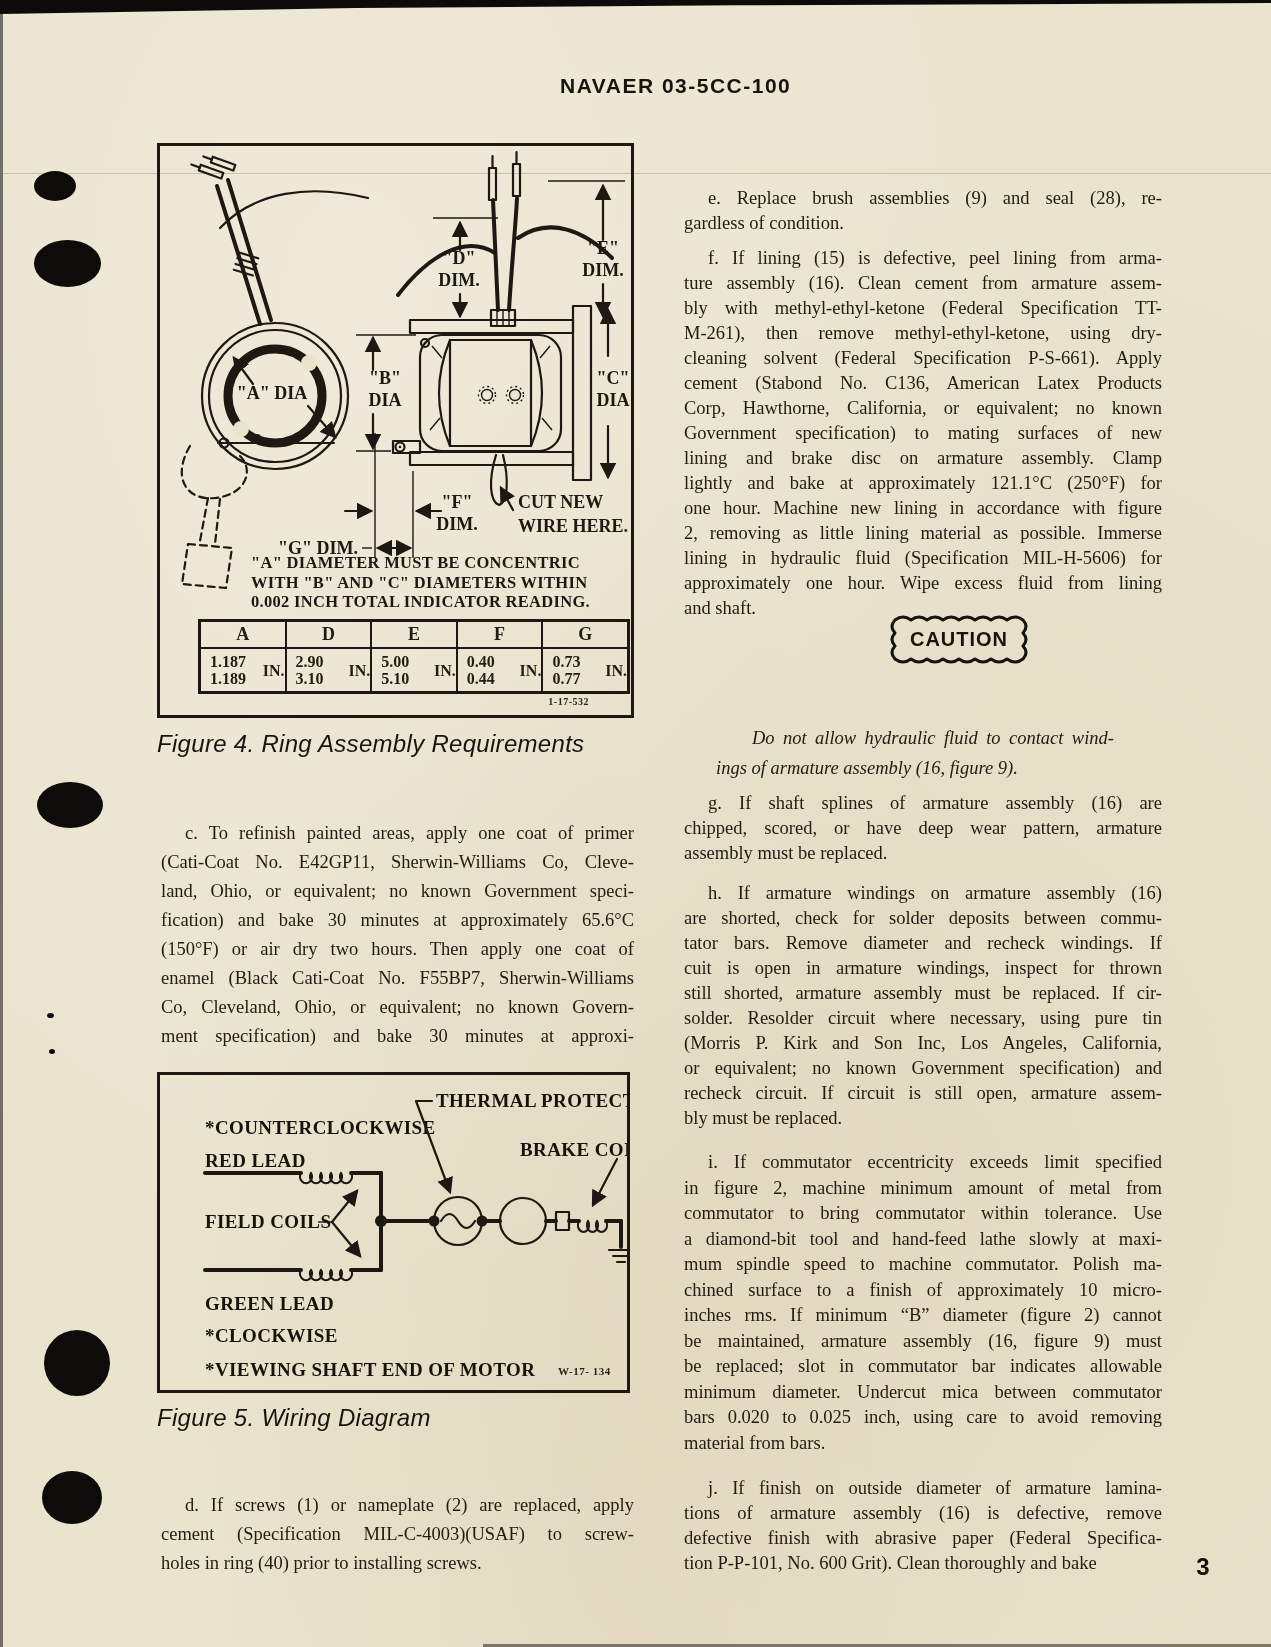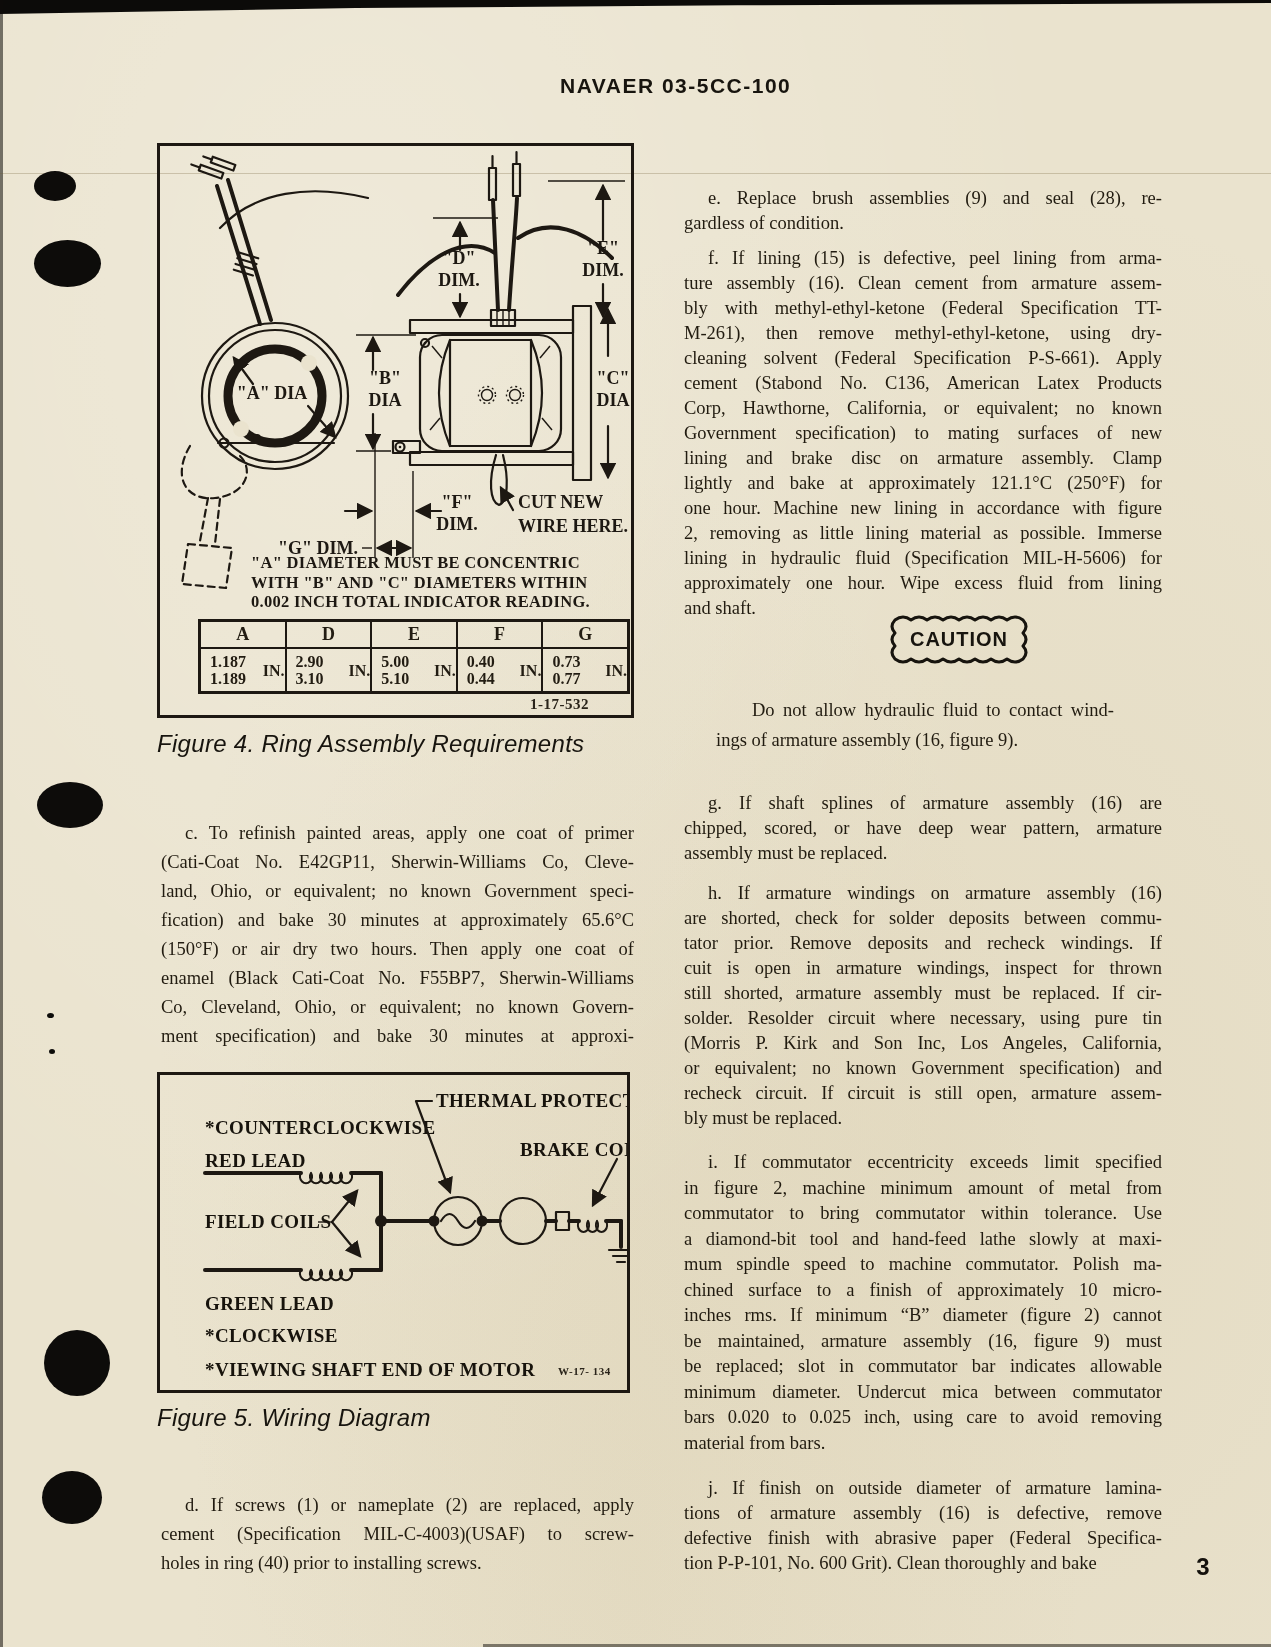--- a/index.html
+++ b/index.html
@@ -32,21 +32,21 @@
 
   #fig4-table{position:absolute;left:38px;top:473px;width:428px;border:2px solid #1d1812;}
   .t-row{display:flex;}
   .t-head .t-cell{height:25px;display:flex;align-items:center;justify-content:center;
     font-weight:bold;font-size:18px;}
   .t-cell{flex:1;border:1px solid #1d1812;}
   .t-body .t-cell{height:42px;display:flex;align-items:center;padding-left:9px;gap:5px;justify-content:space-between;}
   .t-body .stack{font-weight:bold;font-size:16px;line-height:17px;}
   .t-body .unit{font-weight:bold;font-size:16px;margin-top:1px;}
 
-  .plateid{position:absolute;font-size:15px;font-weight:bold;letter-spacing:.5px;color:#2a241a;}
+  .plateid{position:absolute;font-size:10px;font-weight:bold;letter-spacing:.5px;color:#2a241a;}
   #fig4-plate{right:42px;top:550px;}
 
   .caption{position:absolute;width:471px;
     font-family:"Liberation Sans","DejaVu Sans",sans-serif;font-weight:normal;font-style:italic;
     font-size:24px;color:#17140e;letter-spacing:.3px;}
   #cap4{left:157px;top:730px;}
   #cap5{left:157px;top:1404px;}
 
   .para{position:absolute;font-size:18.5px;color:#211b10;}
   .para .jline{text-align:justify;text-align-last:justify;overflow:hidden;}
@@ -58,21 +58,21 @@
   .rcol .jline{height:25px;}
   #para-c{top:779px;}
   #para-d{top:1451px;}
   #para-e{top:146px;}
   #para-f{top:206px;}
   #para-g{top:751px;}
   #para-h{top:841px;}
   #para-i{top:1110px;line-height:25.5px;}
   #para-i .jline{height:25.5px;}
   #para-j{top:1436px;}
-  #caution-text{left:716px;width:398px;top:655px;line-height:30px;}
+  #caution-text{left:716px;width:398px;top:683px;line-height:30px;font-style:italic;}
   #caution-text .jline{height:30px;}
   #caution-text .jline.ind{text-indent:36px;}
 
   #caution-box{position:absolute;left:884px;top:611px;width:150px;height:58px;}
   #caution-box text{font-family:"Liberation Sans","DejaVu Sans",sans-serif;font-weight:bold;
     font-size:20px;letter-spacing:1px;fill:#17140e;}
 
   .pagenum{position:absolute;left:1188px;top:1553px;width:30px;text-align:center;
     font-family:"Liberation Sans","DejaVu Sans",sans-serif;font-weight:bold;font-size:24px;color:#14110c;}
 
@@ -408,21 +408,21 @@
     </div>
 
   <div class="para rcol" id="para-g">
       <div class="jline ind">g.  If shaft splines of armature assembly (16) are</div>
       <div class="jline">chipped, scored, or have deep wear pattern, armature</div>
       <div class="jline last">assembly must be replaced.</div>
     </div>
   <div class="para rcol" id="para-h">
       <div class="jline ind">h.  If armature windings on armature assembly (16)</div>
       <div class="jline">are shorted, check for solder deposits between commu-</div>
-      <div class="jline">tator prior. Remove deposits and recheck windings. If</div>
+      <div class="jline">tator bars. Remove diameter and recheck windings. If</div>
       <div class="jline">cuit is open in armature windings, inspect for thrown</div>
       <div class="jline">still shorted, armature assembly must be replaced. If cir-</div>
       <div class="jline">solder. Resolder circuit where necessary, using pure tin</div>
       <div class="jline">(Morris P. Kirk and Son Inc, Los Angeles, California,</div>
       <div class="jline">or equivalent; no known Government specification) and</div>
       <div class="jline">recheck circuit. If circuit is still open, armature assem-</div>
       <div class="jline last">bly must be replaced.</div>
     </div>
   <div class="para rcol" id="para-i">
       <div class="jline ind">i.  If commutator eccentricity exceeds limit specified</div>

